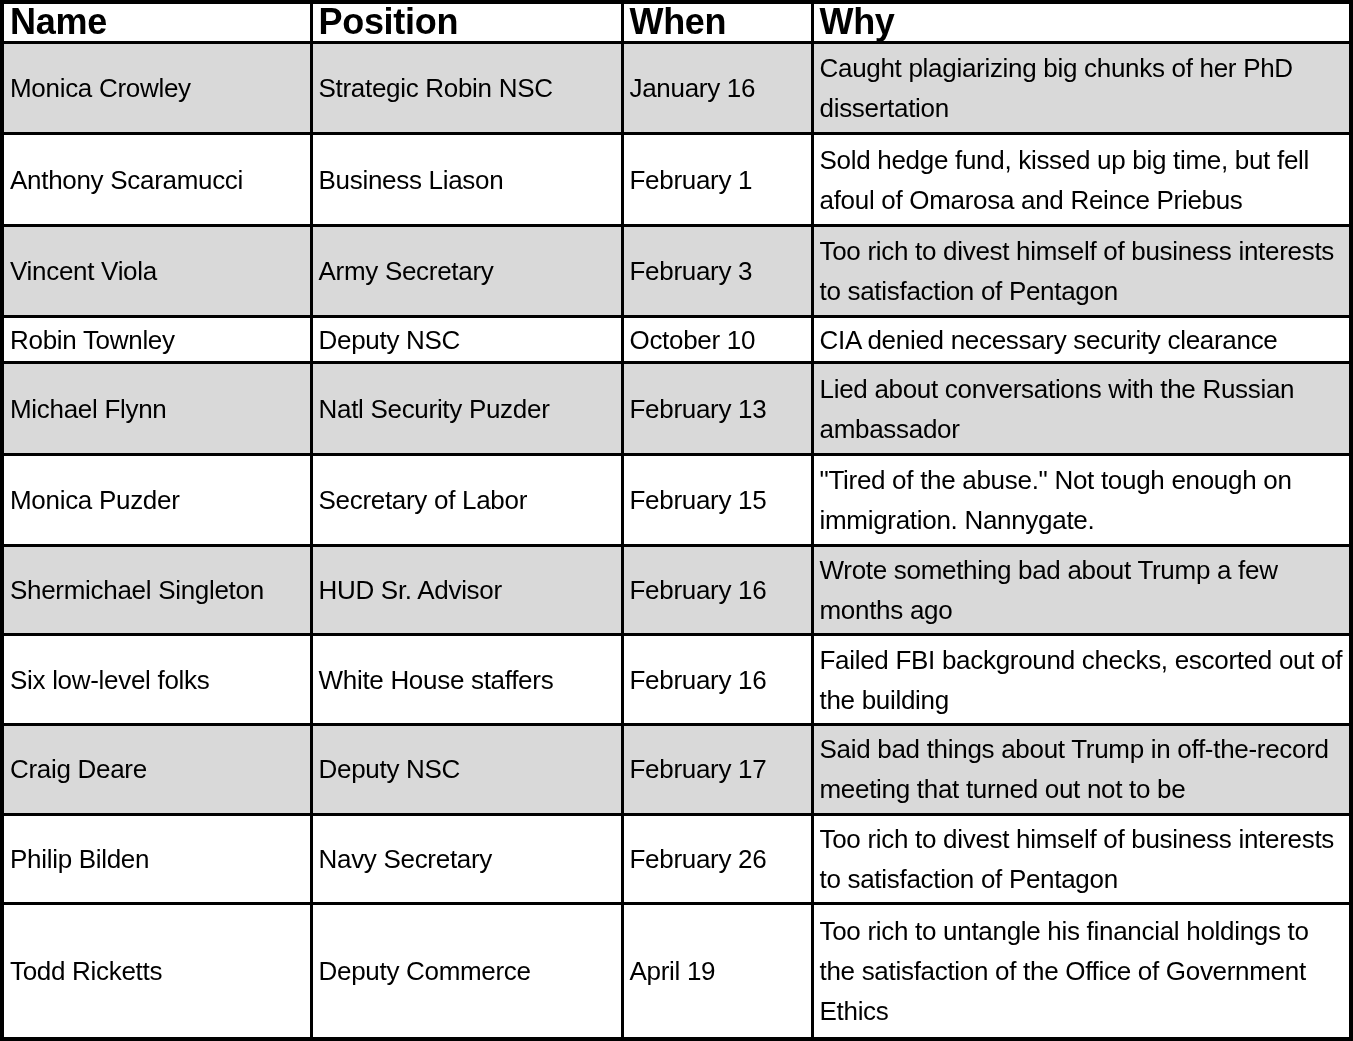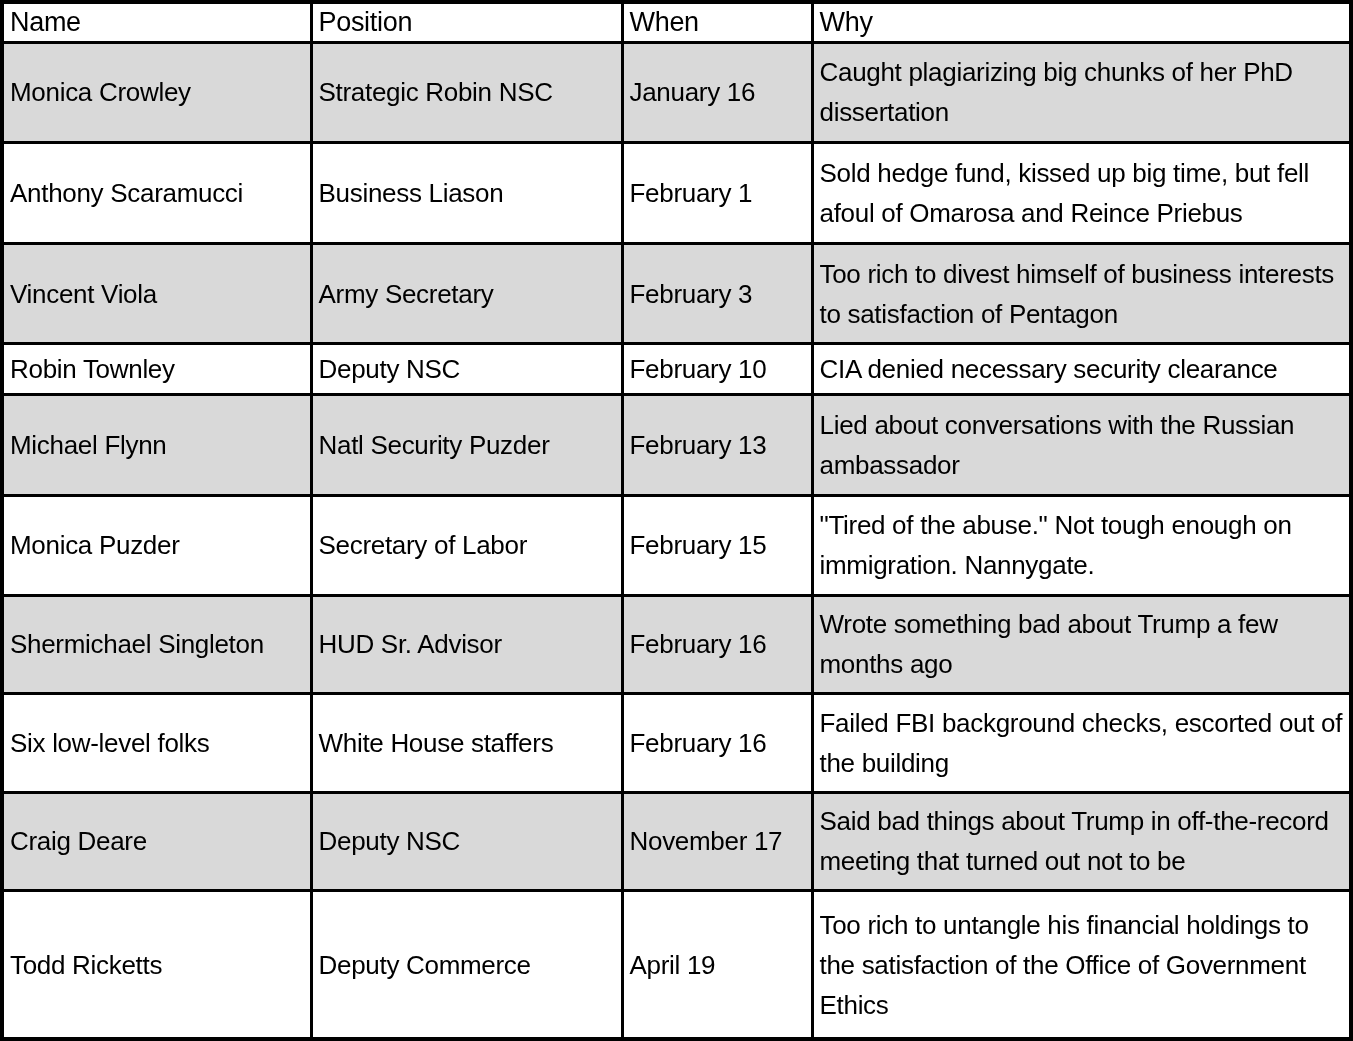--- a/index.html
+++ b/index.html
@@ -29,23 +29,23 @@
     padding: 0 5px 0 6px;
     vertical-align: middle;
     text-align: left;
     font-size: 26px;
     line-height: 40px;
     letter-spacing: -0.3px;
     overflow: hidden;
   }
   thead tr { height: 40px; }
   th {
-    font-weight: normal;
+    font-weight: bold;
     background: #ffffff;
-    font-size: 27px;
+    font-size: 36px;
     line-height: 34px;
   }
   tbody tr.shaded td {
     background: linear-gradient(135deg, #d6d6d6 0%, #dbdbdb 60%, #dedede 100%);
   }
   tbody tr td { background: #ffffff; }
   tbody tr.shaded td { background: #d9d9d9; }
 </style>
 </head>
 <body>
@@ -80,21 +80,21 @@
       </tr>
       <tr class="shaded" style="height: 84px;">
         <td>Vincent Viola</td>
         <td>Army Secretary</td>
         <td>February 3</td>
         <td>Too rich to divest himself of business interests to satisfaction of Pentagon</td>
       </tr>
       <tr style="height: 38px;">
         <td>Robin Townley</td>
         <td>Deputy NSC</td>
-        <td>February 10</td>
+        <td>October 10</td>
         <td>CIA denied necessary security clearance</td>
       </tr>
       <tr class="shaded" style="height: 85px; margin-left: 37px;">
         <td>Michael Flynn</td>
         <td>Natl Security Puzder</td>
         <td>February 13</td>
         <td>Lied about conversations with the Russian ambassador</td>
       </tr>
       <tr style="height: 84px;">
         <td>Monica Puzder</td>
@@ -110,22 +110,28 @@
       </tr>
       <tr style="height: 82px;">
         <td>Six low-level folks</td>
         <td>White House staffers</td>
         <td>February 16</td>
         <td>Failed FBI background checks, escorted out of the building</td>
       </tr>
       <tr class="shaded" style="height: 83px;">
         <td>Craig Deare</td>
         <td>Deputy NSC</td>
-        <td>November 17</td>
+        <td>February 17</td>
         <td>Said bad things about Trump in off-the-record meeting that turned out not to be</td>
+      </tr>
+      <tr style="height: 82px;">
+        <td>Philip Bilden</td>
+        <td>Navy Secretary</td>
+        <td>February 26</td>
+        <td>Too rich to divest himself of business interests to satisfaction of Pentagon</td>
       </tr>
       <tr style="height: 125px;">
         <td>Todd Ricketts</td>
         <td>Deputy Commerce</td>
         <td>April 19</td>
         <td>Too rich to untangle his financial holdings to the satisfaction of the Office of Government Ethics</td>
       </tr>
     </tbody>
 </table>
 

